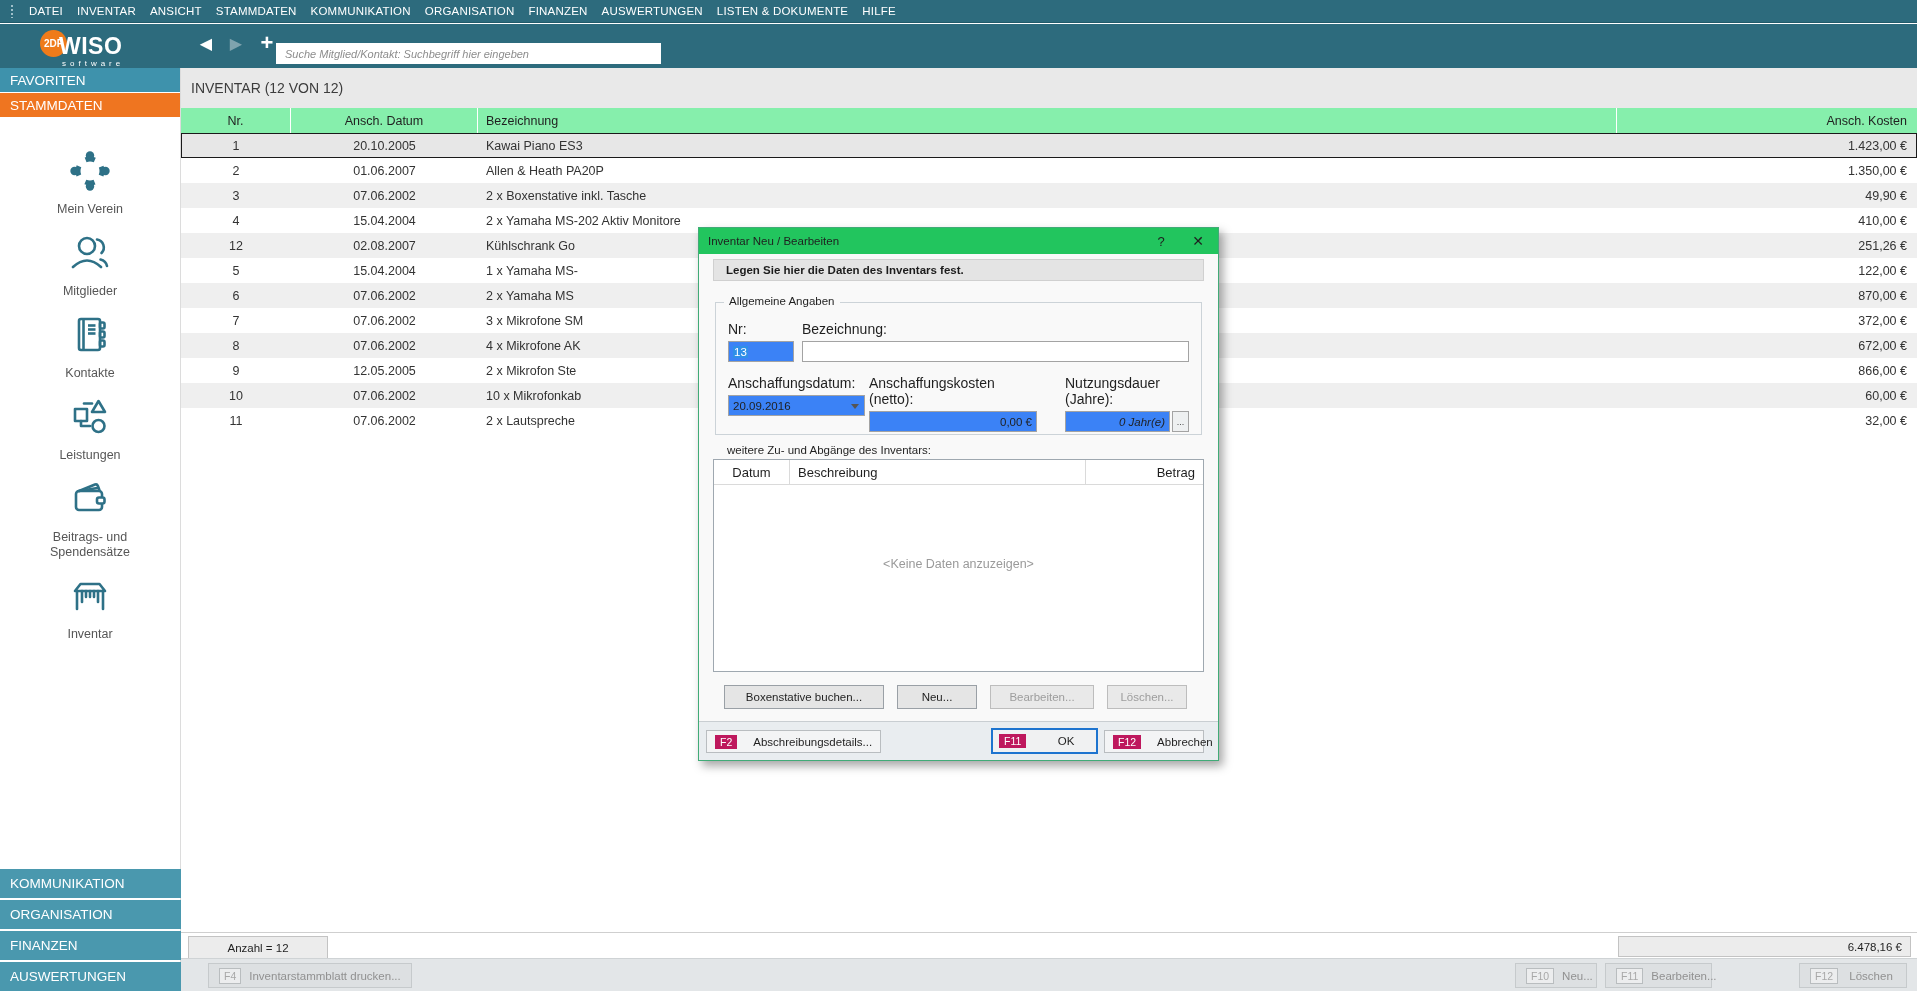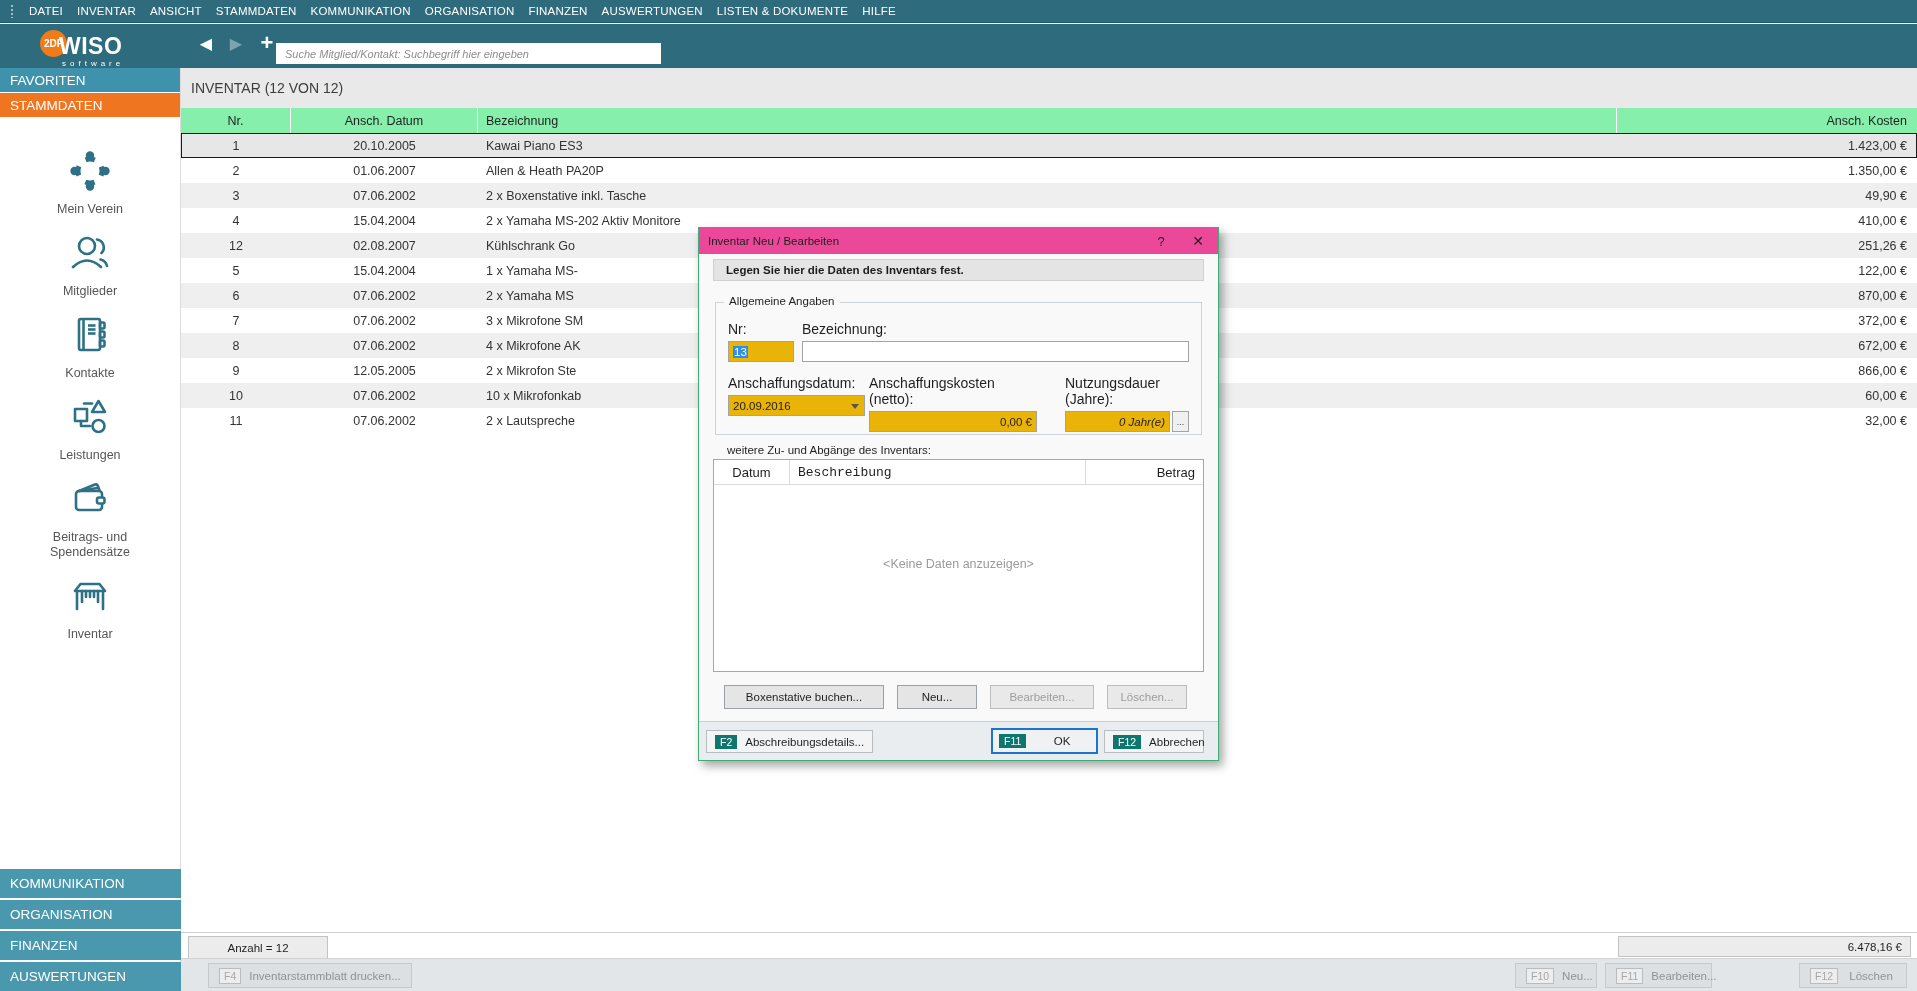--- a/index.html
+++ b/index.html
@@ -57,59 +57,59 @@
   .ab-btn { position:absolute; top:4px; height:25px; display:flex; align-items:center; background:#dde0e2; border:1px solid #c6cacc; color:#919191; font-size:11.5px; padding:0 10px; cursor:default; }
   .ab-btn .key-badge-dis { border:1px solid #b9bdbf; background:#ecedee; color:#a8a8a8; font-size:10.5px; padding:1px 4px; margin-right:8px; }
   .ab-left { left:27px;align-items:center; }
   .ab-r1 { right:320px; width:82px; }
   .ab-r2 { right:205px; width:107px; }
   .ab-r3 { right:10px; width:108px; }
   .ab-r3 .ab-lbl { flex:1; text-align:center; }
 
   
   .dialog { position:absolute; left:698px; top:227px; width:521px; height:534px; background:#f9f9f9; border:1px solid #41ab77; box-shadow:4px 5px 9px rgba(0,0,0,.35); z-index:10; }
-  .dlg-title-bar { height:26px; background:#ec4899; display:flex; align-items:center; padding-left:9px; }
+  .dlg-title-bar { height:26px; background:#22c55e; display:flex; align-items:center; padding-left:9px; }
   .dlg-title { font-size:11.5px; color:#1f1f1f; flex:1; }
   .dlg-help { width:34px; text-align:center; font-size:13px; color:#1f1f1f; cursor:pointer; }
   .dlg-close { width:40px; text-align:center; font-size:14px; color:#1f1f1f; cursor:pointer; }
   .dlg-instruction { position:absolute; left:14px; top:31px; width:491px; height:22px; background:#e4e4e4; border:1px solid #d0d0d0; display:flex; align-items:center; padding-left:12px; font-weight:bold; font-size:11.5px; color:#1c1c1c; }
   .dlg-group { position:absolute; left:16px; top:74px; width:487px; height:133px; border:1px solid #ccd3d8; }
   .dlg-legend { position:absolute; left:8px; top:-8px; background:#f9f9f9; padding:0 5px; font-size:11.5px; color:#1f1f1f; }
   .dlg-fields { padding:18px 12px 0 12px; }
   .fld-label { font-size:14px; color:#1f1f1f; margin-bottom:4px; }
-  .fld-box { height:21px; border:1px solid #a3a3a3; background:#eab308; display:flex; align-items:center; padding:0 4px; font-size:11.5px; color:#1f1f1f; }
+  .fld-box { height:21px; border:1px solid #a3a3a3; background:#3b82f6; display:flex; align-items:center; padding:0 4px; font-size:11.5px; color:#1f1f1f; }
   .fld-row1 { display:flex; gap:8px; }
   .fcol-nr { width:66px; }
   .fcol-bez { flex:1; }
   .fcol-bez input { width:100%; height:21px; border:1px solid #a3a3a3; background:#fff; font-family:"Liberation Sans",sans-serif; font-size:11.5px; padding:0 4px; }
   .sel-text { background:#2f8fe8; color:#fff; padding:0 1px; }
   .fld-row2 { display:flex; margin-top:13px; }
   .fcol-date { width:137px; }
   .fcol-cost { width:168px; margin-left:4px; }
   .fcol-cost .fld-box { justify-content:flex-end; }
   .fcol-dur { margin-left:28px; flex:1; }
   .combo { position:relative; padding-right:16px; cursor:pointer; }
   .combo-arrow { position:absolute; right:5px; top:8px; width:0; height:0; border-left:4px solid transparent; border-right:4px solid transparent; border-top:5px solid #555; }
   .dur-wrap { display:flex; }
   .dur-box { flex:1; justify-content:flex-end;font-style:italic; }
   .dots-btn { width:17px; height:21px; margin-left:2px; border:1px solid #a3a3a3; background:#eef0f1; font-size:9px; color:#444; display:flex; align-items:center; justify-content:center; cursor:pointer; }
   .dlg-list-label { position:absolute; left:28px; top:216px; font-size:11.5px; color:#1f1f1f; }
   .dlg-list { position:absolute; left:14px; top:231px; width:491px; height:213px; background:#fff; border:1px solid #9fa8b0; }
   .dlg-list-header { display:flex; height:25px; border-bottom:1px solid #dadada; font-size:13px; color:#1f1f1f; }
   .lh { display:flex; align-items:center; }
   .lh-datum { width:76px; justify-content:center; border-right:1px solid #dadada; }
-  .lh-besch { width:296px; padding-left:8px; border-right:1px solid #dadada;font-family:Liberation Mono, monospace; }
+  .lh-besch { width:296px; padding-left:8px; border-right:1px solid #dadada; }
   .lh-betrag { flex:1; justify-content:flex-end; padding-right:8px; }
   .dlg-list-empty { text-align:center; margin-top:72px; color:#9a9a9a; font-size:12.5px; }
   .dlg-btn-row { position:absolute; left:25px; top:457px; display:flex; gap:13px; }
   .dlg-btn { height:24px; background:#e5e5e5; border:1px solid #9aa0a6; font-size:11.5px; color:#1f1f1f; display:flex; align-items:center; justify-content:center; cursor:pointer; }
   .dlg-btn.disabled { color:#9d9d9d; border-color:#bdbdbd; background:#e9e9e9; cursor:default; }
   .b-absch { width:160px; } .b-neu { width:80px; } .b-bearb { width:104px; } .b-loesch { width:80px; }
   .dlg-footer { position:absolute; left:0; bottom:0; width:519px; height:39px; background:#e9edf0; border-top:1px solid #c9ced2; }
-  .key-badge { background:#0f766e; color:#fff; font-size:10.5px; padding:1px 5px; margin-right:8px; }
+  .key-badge { background:#be185d; color:#fff; font-size:10.5px; padding:1px 5px; margin-right:16px; }
   .f2-btn { position:absolute; left:7px; top:8px; height:23px; display:flex; align-items:center; background:#f3f4f5; border:1px solid #b9bdc0; padding:0 8px; font-size:11.5px; color:#1f1f1f; cursor:pointer; }
   .ok-btn { position:absolute; left:292px; top:6px; width:107px; height:26px; border:2px solid #1d74cf; background:#f0f1f2; display:flex; align-items:center; padding:0 6px; font-size:11.5px; color:#1f1f1f; cursor:pointer; }
   .ok-btn .ok-lbl { flex:1; text-align:center; }
   .cancel-btn { position:absolute; right:14px; top:8px; width:100px; height:23px; border:1px solid #b9bdc0; background:#f3f4f5; display:flex; align-items:center; padding:0 8px; font-size:11.5px; color:#1f1f1f; cursor:pointer; }
   .cancel-btn .cb-lbl { flex:1; text-align:center; }
 </style>
 </head>
 <body>
 
 <div class="menu-bar">

